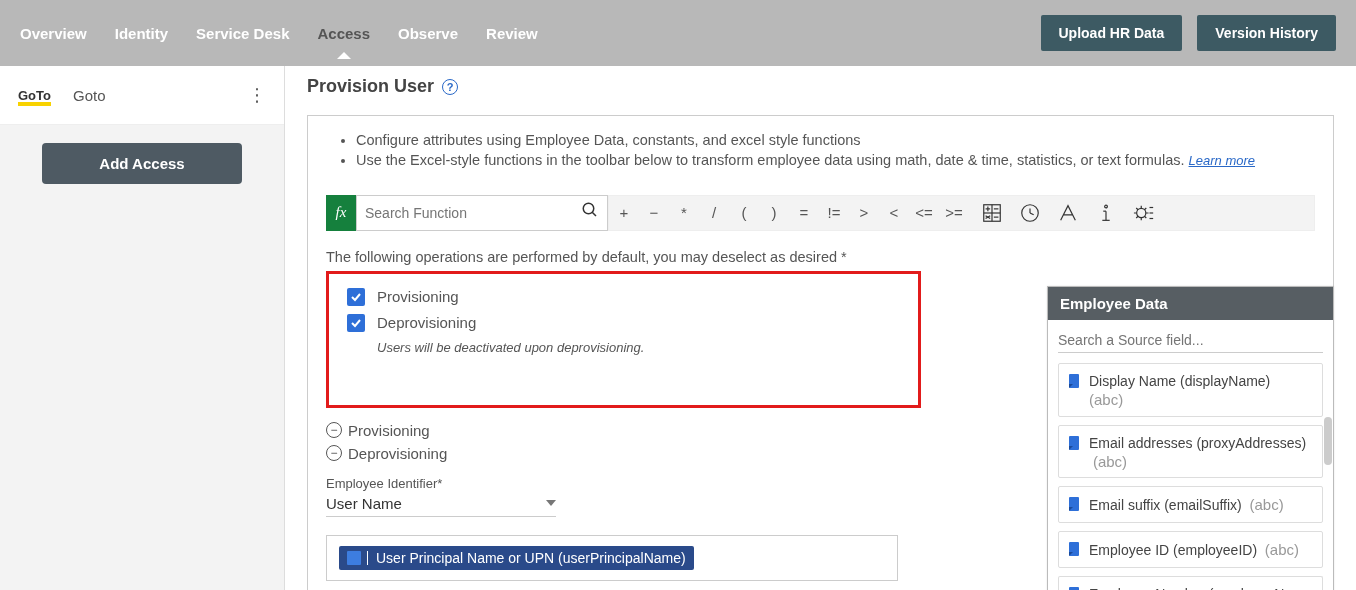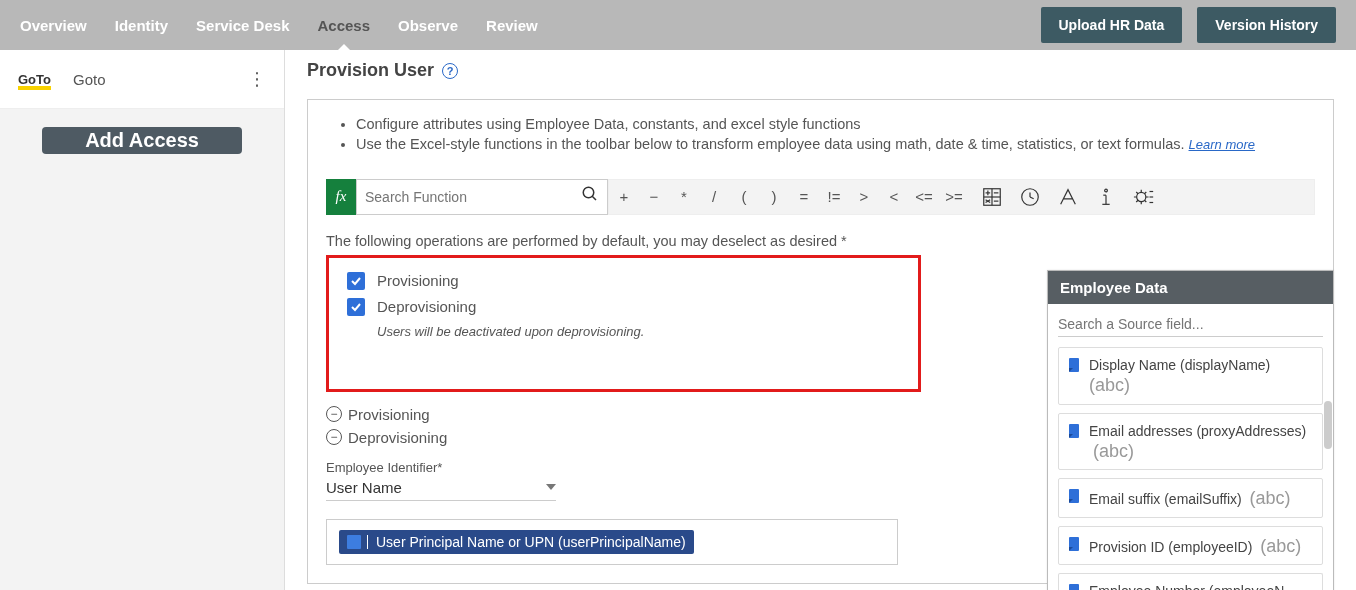--- a/index.html
+++ b/index.html
@@ -1,34 +1,34 @@
 <!DOCTYPE html>
 <html><head>
   <meta charset="utf-8">
   <style>
     * { box-sizing: border-box; margin: 0; padding: 0; }
     body { font-family: Arial, Helvetica, sans-serif; font-size: 14px; color: #333; background: #fff; width: 1356px; height: 590px; overflow: hidden; }
     
-    .topnav { background: #b8b8b8; height: 50px; display: flex; align-items: center; padding: 0 20px; justify-content: space-between; }
+    .topnav { background: #b8b8b8; height: 66px; display: flex; align-items: center; padding: 0 20px; justify-content: space-between; }
     .topnav-left { display: flex; gap: 28px; }
     .nav-item { color: #fff; font-weight: bold; font-size: 15px; cursor: pointer; position: relative; padding: 15px 0; }
     .nav-item.active { color: #555; }
     .nav-item.active::after { content: ''; position: absolute; bottom: -2px; left: 50%; transform: translateX(-50%); width: 0; height: 0; border-left: 7px solid transparent; border-right: 7px solid transparent; border-bottom: 7px solid #fff; }
     .topnav-right { display: flex; gap: 15px; }
     .btn-dark { background: #3d5a63; color: #fff; border: none; padding: 10px 18px; font-size: 14px; font-weight: bold; cursor: pointer; border-radius: 2px; }
     
     .layout { display: flex; height: calc(100% - 50px); }
     .sidebar { width: 285px; background: #f3f3f3; border-right: 1px solid #ddd; padding: 0; }
     .app-row { display: flex; align-items: center; justify-content: space-between; padding: 18px 18px; background: #fff; border-bottom: 1px solid #eee;}
     .app-left { display: flex; align-items: center; gap: 22px; }
     .logo-goto { font-weight: bold; font-size: 13px; color: #333; position: relative; display: inline-block; }
     .logo-goto::after { content:''; position:absolute; left:0; right:0; bottom:-3px; height:4px; background:#f8d200; }
     .app-name { font-size: 15px; color: #555; }
     .more-icon { color: #555; font-size: 18px; cursor: pointer; }
-    .btn-add { background: #4e5a63; color: #fff; border: none; padding: 2px 30px; font-size: 20px; font-weight: bold; cursor: pointer; border-radius: 4px; margin: 18px auto; display: block; width: 200px;}
+    .btn-add { background: #4e5a63; color: #fff; border: none; padding: 12px 30px; font-size: 15px; font-weight: bold; cursor: pointer; border-radius: 4px; margin: 18px auto; display: block; width: 200px;}
     
     .main { flex: 1; padding: 10px 22px; overflow: auto; position: relative; }
     .page-title { font-size: 18px; font-weight: bold; color: #444; display: flex; align-items: center; gap: 8px; }
     .help-icon { width: 16px; height: 16px; border: 1.5px solid #2968c7; border-radius: 50%; color: #2968c7; font-size: 11px; display: inline-flex; align-items: center; justify-content: center; cursor: pointer; }
     
     .panel { border: 1px solid #ccc; margin-top: 18px; padding: 14px 18px 18px; position: relative; }
     .bullets { padding-left: 30px; margin-bottom: 24px; }
     .bullets li { color: #555; font-size: 14.5px; line-height: 1.4; list-style: disc; }
     .link { color: #2968c7; text-decoration: underline; font-style: italic; font-size: 13px; cursor: pointer; }
     
@@ -64,21 +64,21 @@
     .chip-icon { width:14px; height:14px; background:#3d7de0; border-radius:1px;}
     .chip-cursor { width:1px; height:14px; background:#fff; display:inline-block; margin-right:2px;}
     
     .emp-panel { position: absolute; right: 22px; top: 220px; width: 287px; border: 1px solid #bbb; background: #fff; z-index: 5; box-shadow: 0 0 2px rgba(0,0,0,.1);}
     .emp-header { background: #575e63; color: #fff; padding: 8px 12px; font-size: 15px; font-weight: bold;}
     .emp-search { width: calc(100% - 20px); margin: 8px 10px 4px; border: none; border-bottom: 1px solid #ccc; padding: 4px 0; font-size: 14px; outline: none; color:#555;}
     .emp-list { padding: 6px 10px; max-height: 280px; overflow: hidden; display:flex; flex-direction:column; gap:8px;}
     .emp-item { border:1px solid #ddd; border-radius:2px; padding: 8px 8px 6px; display:flex; align-items:flex-start; gap:8px; cursor:grab;}
     .emp-item-icon { color:#2e6fd8; flex-shrink:0; margin-top:2px;}
     .emp-item-text { font-size: 14px; color: #444; line-height:1.3; }
-    .emp-type { color:#999; font-size:18px;}
+    .emp-type { color:#999; font-size:15px;}
     .scroll-thumb { position:absolute; right:1px; top:130px; width:8px; height:48px; background:#ccc; border-radius:4px;}
   </style>
 </head>
 <body>
 
 <div class="topnav">
   <div class="topnav-left">
     <div class="nav-item">Overview</div>
     <div class="nav-item">Identity</div>
     <div class="nav-item">Service Desk</div>
@@ -260,21 +260,21 @@
                 <rect x="2" y="0" width="10" height="14" rx="1"></rect>
                 <path d="M2 14 L6 10 L2 10 Z" fill="#1a4a9a"></path>
               </svg></span>
           <span class="emp-item-text"><span>Email suffix (emailSuffix)</span> &nbsp;<span class="emp-type">(abc)</span></span>
         </div>
         <div class="emp-item">
           <span class="emp-item-icon"><svg width="14" height="16" viewBox="0 0 14 16" fill="#2e6fd8">
                 <rect x="2" y="0" width="10" height="14" rx="1"></rect>
                 <path d="M2 14 L6 10 L2 10 Z" fill="#1a4a9a"></path>
               </svg></span>
-          <span class="emp-item-text"><span>Provision ID (employeeID)</span> &nbsp;<span class="emp-type">(abc)</span></span>
+          <span class="emp-item-text"><span>Employee ID (employeeID)</span> &nbsp;<span class="emp-type">(abc)</span></span>
         </div>
         <div class="emp-item" style="border-bottom:none;">
           <span class="emp-item-icon"><svg width="14" height="16" viewBox="0 0 14 16" fill="#2e6fd8">
                 <rect x="2" y="0" width="10" height="14" rx="1"></rect>
                 <path d="M2 14 L6 10 L2 10 Z" fill="#1a4a9a"></path>
               </svg></span>
           <span class="emp-item-text"><span>Employee Number (employeeN</span></span>
         </div>
       </div>
       

